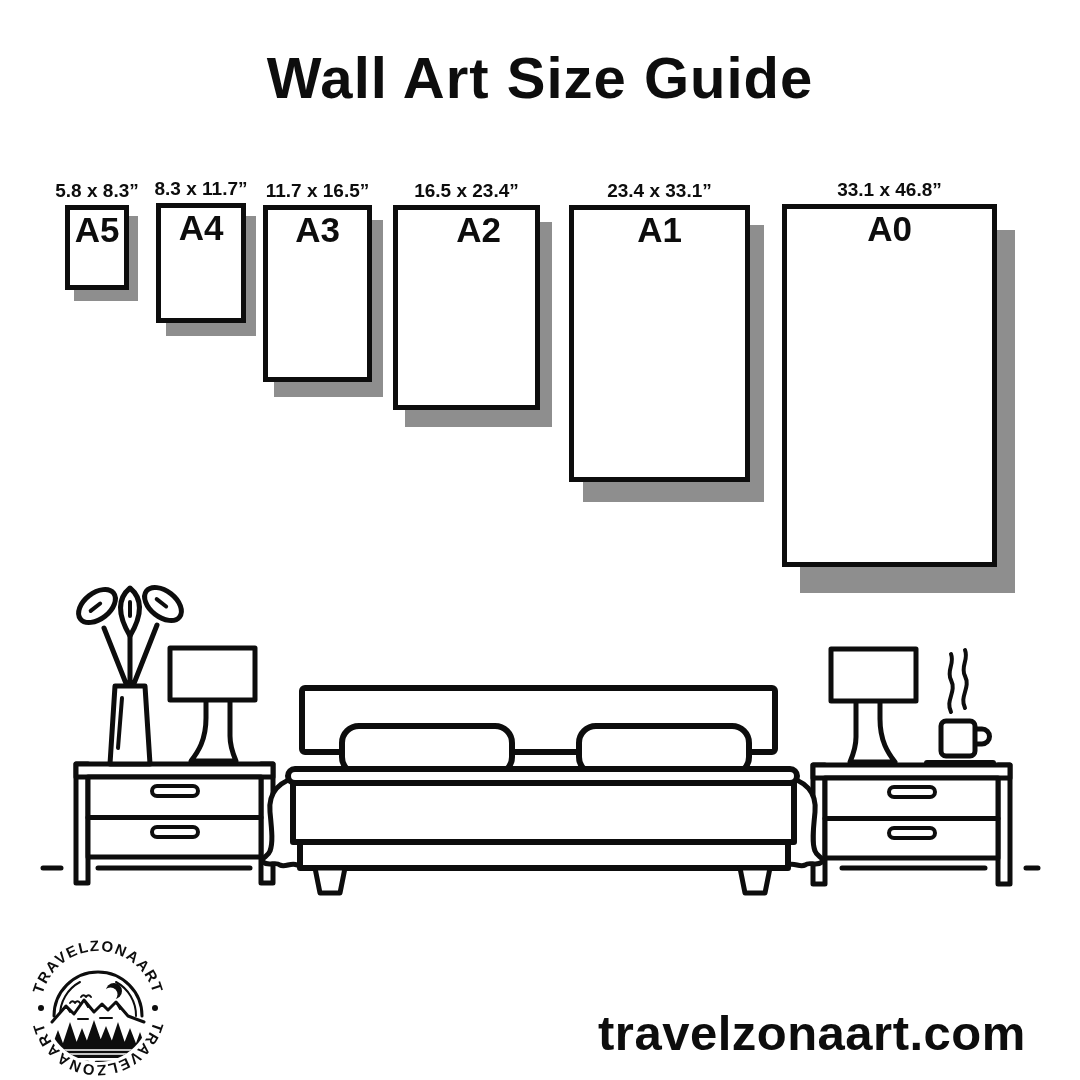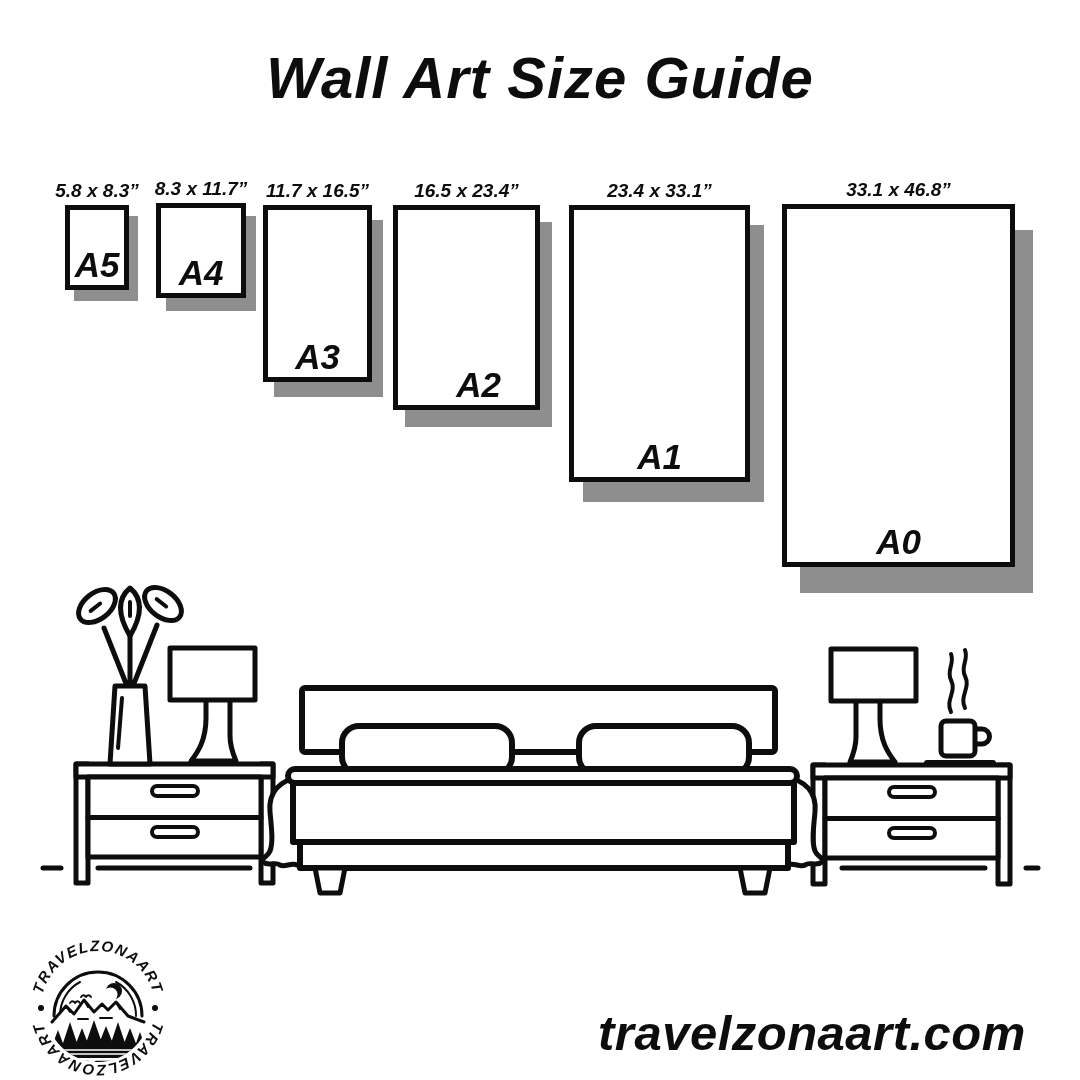--- a/index.html
+++ b/index.html
@@ -3,42 +3,42 @@
 <meta charset="utf-8">
 <style>
   :root{
     --ink:#0d0d0d;
     --shadow:#8e8e8e;
     --bg:#ffffff;
   }
   html,body{margin:0;padding:0;background:#fff;}
   .canvas{
     position:relative;width:1080px;height:1080px;background:var(--bg);
-    overflow:hidden;font-family:"Liberation Sans",sans-serif;color:var(--ink);font-style:italic;
+    overflow:hidden;font-family:"Liberation Sans",sans-serif;color:var(--ink);
   }
   .title{
     position:absolute;top:44px;left:0;width:1080px;text-align:center;
     font-size:58px;font-weight:800;letter-spacing:1px;color:var(--ink);
   }
   
   .paper{
     position:absolute;background:var(--bg);border:5px solid var(--ink);
-    box-sizing:border-box;display:flex;align-items:flex-end;justify-content:center;
+    box-sizing:border-box;display:flex;align-items:flex-start;justify-content:center;
   }
   .size-letter{font-size:35px;font-weight:700;color:var(--ink);}
   .dim-label{
     position:absolute;bottom:calc(100% + 8px);left:50%;transform:translateX(-50%);
     font-size:19px;font-weight:700;white-space:nowrap;color:var(--ink);
   }
   .a5{left:65px; top:205px;width:64px; height:85px; box-shadow:9px 11px 0 var(--shadow);}
-  .a4{left:156px;top:203px;width:90px; height:95px;box-shadow:10px 13px 0 var(--shadow);}
+  .a4{left:156px;top:203px;width:90px; height:120px;box-shadow:10px 13px 0 var(--shadow);}
   .a3{left:263px;top:205px;width:109px;height:177px;box-shadow:11px 15px 0 var(--shadow);}
   .a2{left:393px;top:205px;width:147px;height:205px;box-shadow:12px 17px 0 var(--shadow);padding-left:24px;}
   .a1{left:569px;top:205px;width:181px;height:277px;box-shadow:14px 20px 0 var(--shadow);}
-  .a0{left:782px;top:204px;width:233px;height:363px;box-shadow:18px 26px 0 var(--shadow);}
+  .a0{left:782px;top:204px;width:215px;height:363px;box-shadow:18px 26px 0 var(--shadow);}
   
   .scene{position:absolute;left:0;top:580px;width:1080px;height:320px;}
   .ln{stroke:var(--ink);fill:none;stroke-linecap:round;stroke-linejoin:round;}
   .shape{stroke:var(--ink);fill:var(--bg);stroke-linejoin:round;stroke-linecap:round;}
   .solid{fill:var(--ink);stroke:none;}
   .wline{stroke:#fff;fill:none;}
   
   .logo{position:absolute;left:8px;top:918px;width:180px;height:180px;}
   .logo-arc{font-family:"Liberation Sans",sans-serif;font-size:15px;font-weight:700;
     letter-spacing:1.5px;fill:var(--ink);}

